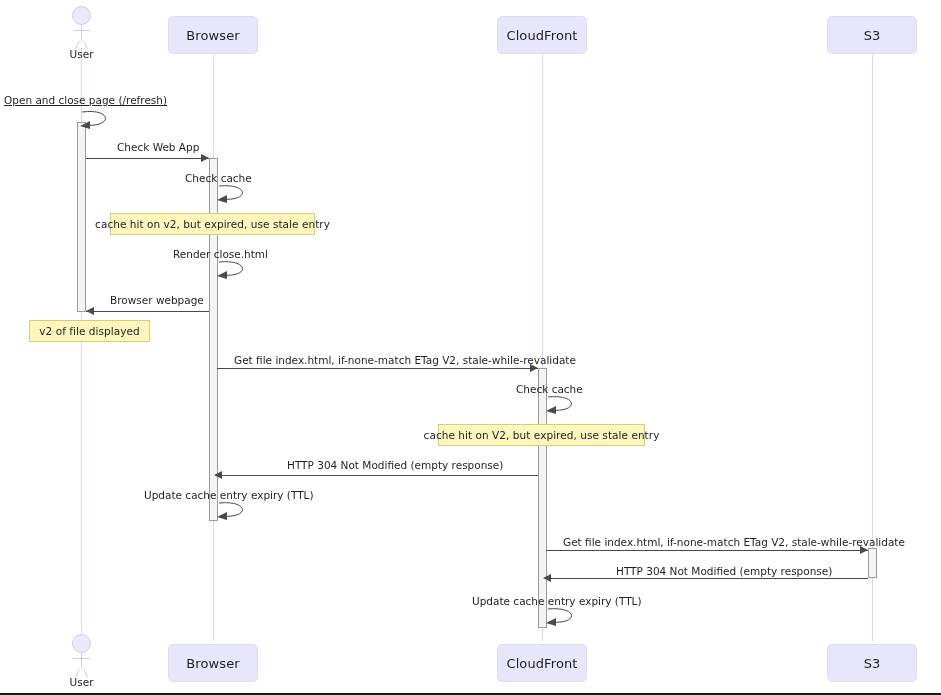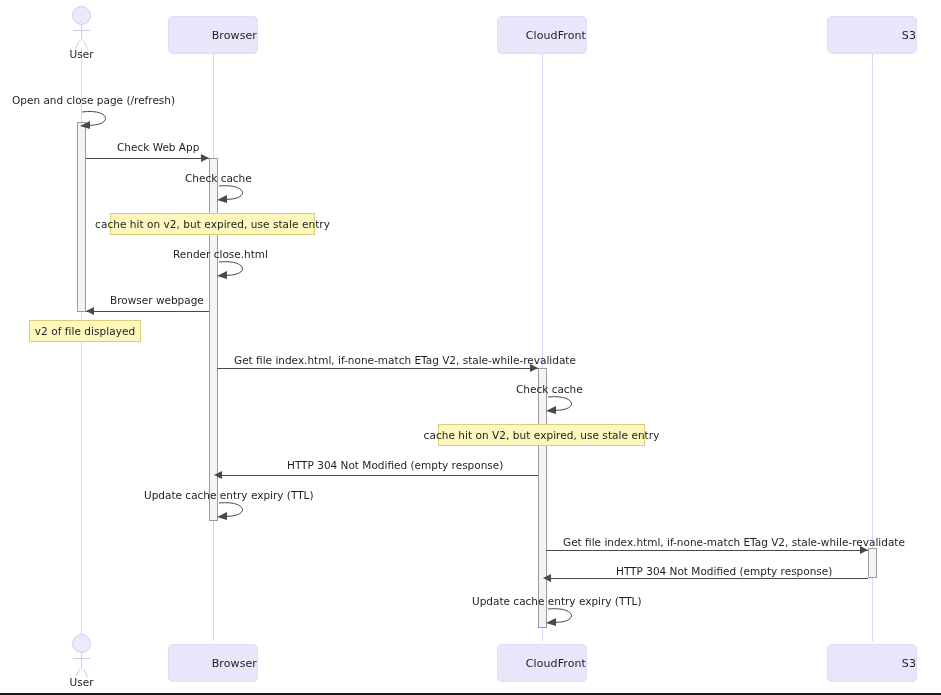--- a/index.html
+++ b/index.html
@@ -26,23 +26,23 @@
   }
 
   .participant-box {
     position: absolute;
     box-sizing: border-box;
     background: #e8e6fa;
     border: 1px solid #dedcf6;
     border-radius: 5px;
     display: flex;
     align-items: center;
-    justify-content: flex-end;
-    color: #1f1f1f;
-    font-size: 11px;
+    justify-content: center;
+    color: #1f1f1f;
+    font-size: 13px;
     letter-spacing: .1px;
   }
 
   
   .actor { position: absolute; }
   .actor-head {
     position: absolute;
     width: 19px; height: 19px;
     left: 0; top: 0;
     border: 1px solid #cfcdee;
@@ -216,21 +216,21 @@
   <div class="participant-box" style="left:827px; top:644px; width:90px; height:38px;">
     <span>S3</span>
   </div>
 
   <div class="activation" style="left:77px;  top:122px; height:190px;"></div>
   <div class="activation" style="left:209px; top:158px; height:363px;"></div>
   <div class="activation" style="left:538px; top:368px; height:260px;"></div>
   <div class="activation" style="left:868px; top:548px; height:30px;"></div>
 
 
-  <div class="msg-label" style="left:12px; top:94px;">Open and close page (/refresh)</div>
+  <div class="msg-label" style="left:4px; top:94px;text-decoration:underline;">Open and close page (/refresh)</div>
   <svg class="self-loop" style="left:79px; top:108px; width:40px; height:22px;" viewBox="0 0 40 22">
     <path d="M 3 4 C 34 0, 34 20, 5 17" fill="none" stroke="#4a4a4a" stroke-width="1"></path>
     <polygon points="11,13 1,18 11,21" fill="#4a4a4a"></polygon>
   </svg>
 
   <div class="msg-label" style="left:117px; top:141px;">Check Web App</div>
   <div class="msg-line" style="left:86px; top:158px; width:123px;"></div>
   <div class="arrowhead arrow-right" style="left:201px; top:154px;"></div>
 
   <div class="msg-label" style="left:185px; top:172px;">Check cache</div>
@@ -246,21 +246,21 @@
   <div class="msg-label" style="left:173px; top:248px;">Render close.html</div>
   <svg class="self-loop" style="left:216px; top:259px; width:40px; height:22px;" viewBox="0 0 40 22">
     <path d="M 3 3 C 34 0, 34 19, 5 16" fill="none" stroke="#4a4a4a" stroke-width="1"></path>
     <polygon points="11,12 1,17 11,20" fill="#4a4a4a"></polygon>
   </svg>
 
   <div class="msg-label" style="left:110px; top:294px;">Browser webpage</div>
   <div class="msg-line" style="left:86px; top:311px; width:123px;"></div>
   <div class="arrowhead arrow-left" style="left:86px; top:307px;"></div>
 
-  <div class="note" style="left:29px; top:320px; width:112px; height:22px;">
+  <div class="note" style="left:29px; top:320px; width:121px; height:22px;">
     <span>v2 of file displayed</span>
   </div>
 
   <div class="msg-label" style="left:234px; top:354px;">Get file index.html, if-none-match ETag V2, stale-while-revalidate</div>
   <div class="msg-line" style="left:217px; top:368px; width:321px;"></div>
   <div class="arrowhead arrow-right" style="left:530px; top:364px;"></div>
 
   <div class="msg-label" style="left:516px; top:383px;">Check cache</div>
   <svg class="self-loop" style="left:545px; top:394px; width:40px; height:22px;" viewBox="0 0 40 22">
     <path d="M 3 3 C 34 0, 34 19, 5 16" fill="none" stroke="#4a4a4a" stroke-width="1"></path>

